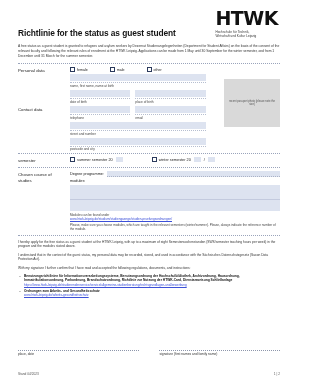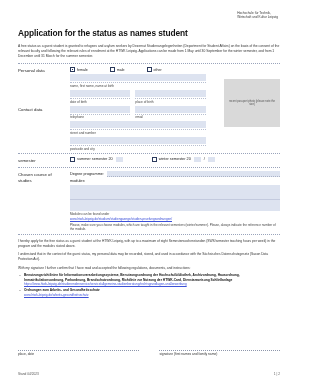--- a/index.html
+++ b/index.html
@@ -88,23 +88,24 @@
 
   .footer { position:absolute; left:18px; right:18px; bottom:10px; display:flex; justify-content:space-between; font-size:3.2px; color:#555; }
 </style>
 </head>
 <body>
 
 <div class="page">
 
   <div class="header">
     <div>
-      <div class="doc-title">Application for the status as names student</div>
+      <div class="doc-title">Richtlinie for the status as guest student</div>
     </div>
     <div class="logo-block">
+      <div class="logo-word">HTWK</div>
       <div class="logo-sub" style="white-space:pre-line">Hochschule für Technik,
 Wirtschaft und Kultur Leipzig</div>
     </div>
   </div>
 
   <div class="intro">A free status as a guest student is granted to refugees and asylum seekers by Dezernat Studienangelegenheiten (Department for Student Affairs) on the basis of the consent of the relevant faculty and following the relevant rules of enrolment at the HTWK Leipzig. Applications can be made from 1 May until 30 September for the winter semester, and from 1 December until 31 March for the summer semester.</div>
 
   <div class="photo-box">
     <div class="photo-text">recent passport photo (please note the size)</div>
   </div>

